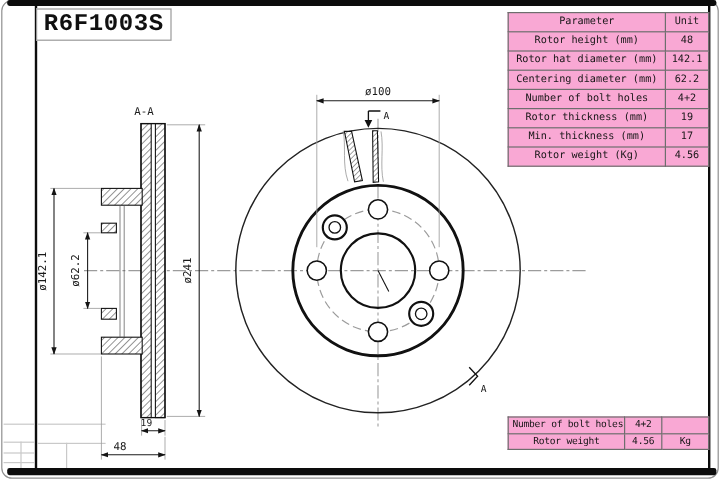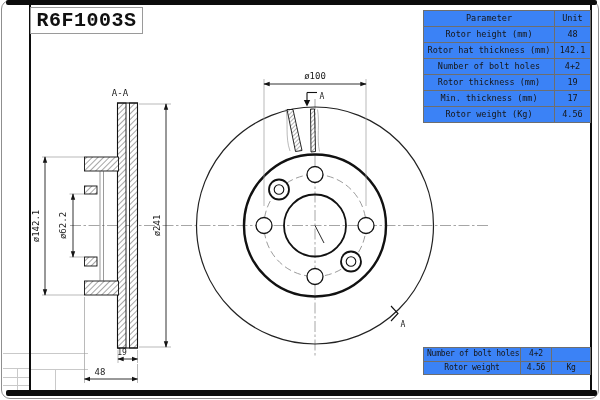--- a/index.html
+++ b/index.html
@@ -9,21 +9,21 @@
   .bar-top{position:absolute;left:6px;right:3px;top:0;height:5px;background:#0c0c0c;border-radius:2px}
   .bar-bottom{position:absolute;left:6px;right:3px;top:390px;height:6px;background:#0c0c0c;border-radius:2px}
   .frame-left{position:absolute;left:29px;top:4px;width:2px;height:387px;background:#0c0c0c}
   .frame-right{position:absolute;left:590px;top:4px;width:2px;height:387px;background:#0c0c0c}
   .mark{position:absolute;background:#c9c9c9}
   .title-box{position:absolute;left:30px;top:7px;width:111px;height:25px;border:1px solid #9a9a9a;
              background:#fff;display:flex;align-items:center;justify-content:center;
              font-family:Liberation Mono, monospace;font-size:20px;font-weight:600;
              letter-spacing:.5px;color:#101010}
   svg.draw{position:absolute;left:30px;top:5px}
-  table{position:absolute;border-collapse:collapse;background:#3b82f6;table-layout:fixed}
+  table{position:absolute;border-collapse:collapse;background:#f9a8d4;table-layout:fixed}
   td{border:1px solid #6e6e6e;font-size:8.5px;color:#161616;padding:0 3px;height:15px;
      line-height:1;white-space:nowrap;overflow:hidden}
   .param-table{left:423px;top:10px;width:167px}
   .summary-table{left:423px;top:347px;width:167px}
   .summary-table td{height:12.5px;font-size:8px;letter-spacing:-0.2px}
   .hdr{text-align:center}
   .lbl{text-align:center}
   .val{text-align:center;padding:0 1px}
   .tight{font-size:7.4px;letter-spacing:-0.3px}
   .dimtxt{font-family:"DejaVu Sans Mono",monospace;font-size:9px;fill:#1a1a1a}
@@ -172,22 +172,26 @@
     <tbody>
         <tr>
       <td class="hdr">Parameter</td>
       <td class="hdr">Unit</td>
     </tr>
     <tr>
       <td class="lbl">Rotor height (mm)</td>
       <td class="val">48</td>
     </tr>
     <tr>
-      <td class="lbl">Rotor hat thickness (mm)</td>
+      <td class="lbl">Rotor hat diameter (mm)</td>
       <td class="val">142.1</td>
+    </tr>
+    <tr>
+      <td class="lbl">Centering diameter (mm)</td>
+      <td class="val">62.2</td>
     </tr>
     <tr>
       <td class="lbl">Number of bolt holes</td>
       <td class="val">4+2</td>
     </tr>
     <tr>
       <td class="lbl">Rotor thickness (mm)</td>
       <td class="val">19</td>
     </tr>
     <tr>

